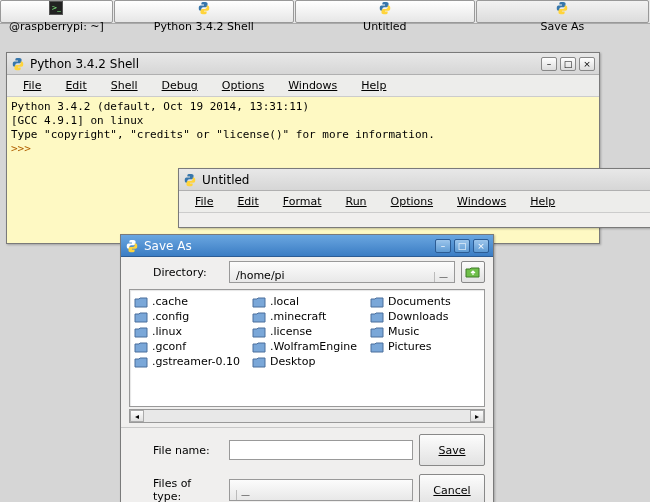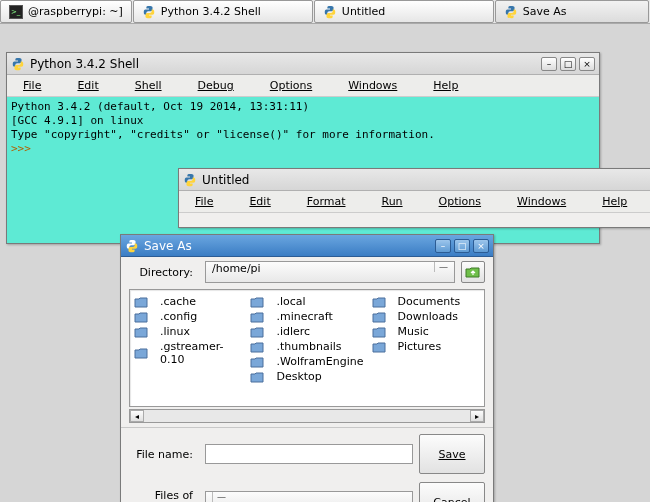--- a/index.html
+++ b/index.html
@@ -22,20 +22,21 @@
   .taskbar-item {
     display: flex;
     align-items: center;
     padding: 0 8px;
     border: 1px solid #999;
     background: linear-gradient(#fff,#e6e6e6);
     margin-right: 1px;
     gap: 5px;
     cursor: default;
     border-radius: 2px;
+    flex-direction: column;
   }
   .taskbar-item.active { background: linear-gradient(#f2f2f2,#dcdcdc); }
   .py-icon { width: 14px; height: 14px; display:inline-block; position:relative;}
   .py-icon svg { width:14px; height:14px;}
   .term-icon { width:14px;height:14px;background:#222;border:1px solid #555;}
   .term-icon::after{content:">_";color:#8f8;font-size:7px;position:relative;top:-2px;left:1px;}
   
   .window {
     position: absolute;
     border: 1px solid #7a7a7a;
@@ -62,84 +63,84 @@
     width: 16px; height: 14px;
     border: 1px solid #888;
     background: linear-gradient(#fff,#dcdcdc);
     font-size: 9px;
     display:flex;align-items:center;justify-content:center;
     border-radius: 2px;
   }
   .titlebar.active .winbtn { border-color:#2c5c94; background:linear-gradient(#9cc5ec,#5f9bd4);}
   .menubar {
     display:flex;
-    gap: 12px;
+    gap: 0;
     padding: 3px 4px;
     background:#ededeb;
     border-bottom:1px solid #ccc;
   }
   .menubar span { padding: 1px 6px; cursor:default;}
   .mn-u { text-decoration: underline; text-underline-offset: 1px;}
   
   .shell-body {
     font-family: "DejaVu Sans Mono","Courier New",monospace;
     font-size: 11px;
-    background: #5eead4;
+    background: #fef9c3;
     padding: 3px 4px;
     white-space: pre;
     line-height: 14px;
   }
   .prompt { color: #b06000; }
   
   
   .row { display:flex; align-items:center; padding:4px 8px; gap:6px;}
-  .label { width: 70px; text-align:right; padding-right:6px;}
+  .label { width: 70px; padding-right:6px;margin-left:24px;}
   .inset {
     border: 1px solid #999;
     background:#fff;
     box-shadow: inset 1px 1px 1px rgba(0,0,0,.1);
   }
   .textfield { height:20px; padding:2px 4px; flex:1; font-size:11px; font-family:inherit; background:#fff; border:1px solid #999;}
   .btn {
-    min-width: 66px; height:40px;
+    min-width: 66px; height:32px;
     border:1px solid #888;
     background:linear-gradient(#fcfcfc,#e2e2e2);
     display:flex;align-items:center;justify-content:center;
     padding:0 6px;
     border-radius:2px;
   }
   .iconbtn { width:24px;height:22px;min-width:0;padding:0;}
   .files-area {
     margin: 2px 8px;
     background:#fff;
     display:flex;
     height: 118px;
   }
   .file-col { flex:1; padding:4px 2px; }
   .file-item {
-    display:flex;align-items:center;gap:12px;
+    display:flex;align-items:center;gap:4px;
     padding:1px 2px;
     font-size:11px;
   }
   .folder-icon {width:14px;height:12px;display:inline-block;}
   .folder-icon svg{width:14px;height:12px;}
   .scrollbar-h {
     height:14px;
     margin:0 8px 4px 8px;
     background:#e8e8e8;
     border:1px solid #999;
     display:flex;align-items:stretch;
   }
   .sb-arrow{width:14px;border:1px solid #aaa;background:linear-gradient(#fcfcfc,#e0e0e0);display:flex;align-items:center;justify-content:center;font-size:8px;}
   .sb-track{flex:1;}
   .combo {
     flex:1; height:22px;
     border:1px solid #999;
     background:linear-gradient(#fcfcfc,#e8e8e8);
-    display:flex;align-items:flex-start;padding:0 6px;
+    display:flex;align-items:flex-end;padding:0 6px;
     justify-content:space-between;
   }
   .combo-arrow{width:14px;text-align:center;font-size:9px;color:#444;border-left:1px solid #bbb;padding-left:4px;}
   .sep{border-top:1px solid #c8c8c8;margin:2px 0;}
 </style>
 </head>
 <body>
 
 <div class="taskbar">
   <div class="taskbar-item">
@@ -266,47 +267,47 @@
         <div class="file-item">
           <span class="folder-icon"><svg viewBox="0 0 14 12">
               <path d="M1 3h4l1-1h7v9H1z" fill="#7aa7d8" stroke="#4a6e9c"></path>
             </svg></span>
           <span>.linux</span>
         </div>
         <div class="file-item">
           <span class="folder-icon"><svg viewBox="0 0 14 12">
               <path d="M1 3h4l1-1h7v9H1z" fill="#7aa7d8" stroke="#4a6e9c"></path>
             </svg></span>
+          <span>.gconf</span>
+        </div>
+        <div class="file-item">
+          <span class="folder-icon"><svg viewBox="0 0 14 12">
+              <path d="M1 3h4l1-1h7v9H1z" fill="#7aa7d8" stroke="#4a6e9c"></path>
+            </svg></span>
           <span>.gstreamer-0.10</span>
         </div>
       </div>
     <div class="file-col" id="col1">
         <div class="file-item">
           <span class="folder-icon"><svg viewBox="0 0 14 12">
               <path d="M1 3h4l1-1h7v9H1z" fill="#7aa7d8" stroke="#4a6e9c"></path>
             </svg></span>
           <span>.local</span>
         </div>
         <div class="file-item">
           <span class="folder-icon"><svg viewBox="0 0 14 12">
               <path d="M1 3h4l1-1h7v9H1z" fill="#7aa7d8" stroke="#4a6e9c"></path>
             </svg></span>
           <span>.minecraft</span>
         </div>
         <div class="file-item">
           <span class="folder-icon"><svg viewBox="0 0 14 12">
               <path d="M1 3h4l1-1h7v9H1z" fill="#7aa7d8" stroke="#4a6e9c"></path>
             </svg></span>
-          <span>.idlerc</span>
-        </div>
-        <div class="file-item">
-          <span class="folder-icon"><svg viewBox="0 0 14 12">
-              <path d="M1 3h4l1-1h7v9H1z" fill="#7aa7d8" stroke="#4a6e9c"></path>
-            </svg></span>
-          <span>.thumbnails</span>
+          <span>.license</span>
         </div>
         <div class="file-item">
           <span class="folder-icon"><svg viewBox="0 0 14 12">
               <path d="M1 3h4l1-1h7v9H1z" fill="#7aa7d8" stroke="#4a6e9c"></path>
             </svg></span>
           <span>.WolframEngine</span>
         </div>
         <div class="file-item">
           <span class="folder-icon"><svg viewBox="0 0 14 12">
               <path d="M1 3h4l1-1h7v9H1z" fill="#7aa7d8" stroke="#4a6e9c"></path>

